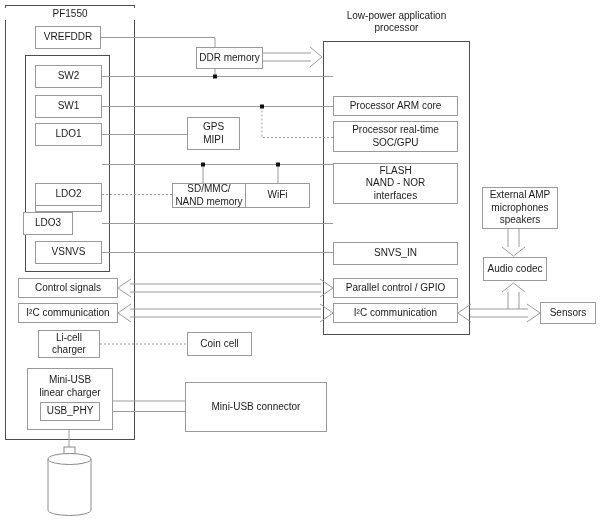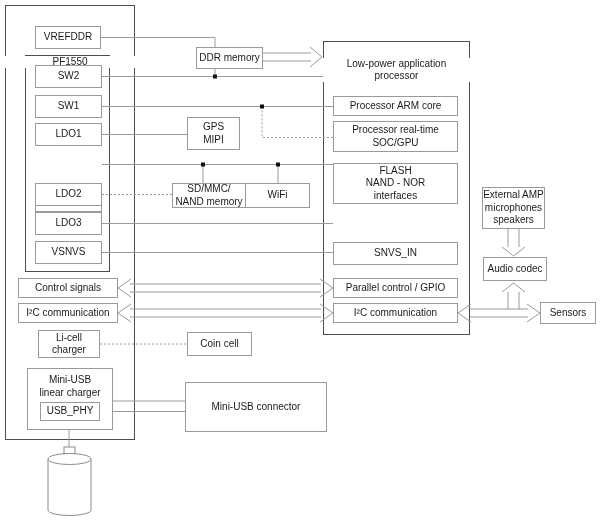--- a/index.html
+++ b/index.html
@@ -13,21 +13,21 @@
     display:flex;align-items:center;justify-content:center;
     text-align:center;white-space:pre-line;line-height:1.25;z-index:3;
     box-sizing:border-box;
   }
   .frame{
     position:absolute;border:1.5px solid #4d4d4d;background:transparent;
     box-sizing:border-box;z-index:1;
   }
   .titlelabel{
     position:absolute;text-align:center;white-space:pre-line;line-height:1.2;
-    z-index:3;background:#fff;margin-top:48px;
+    z-index:3;background:#fff;
   }
   .toptext{align-items:flex-start;padding-top:5px;}
   svg.wires{position:absolute;left:0;top:0;z-index:2;}
 </style>
 </head>
 <body>
 
 <div id="canvas">
 
   <div class="frame" style="left:5px;top:5px;width:130px;height:435px;"></div>
@@ -112,21 +112,21 @@
     </g>
   </svg>
 
   <div class="titlelabel" style="left:5px;top:8px;width:130px;">PF1550</div>
   <div class="box" style="left:35px;top:26px;width:66px;height:23px;">VREFDDR</div>
   <div class="box" style="left:35px;top:65px;width:67px;height:23px;">SW2</div>
   <div class="box" style="left:35px;top:95px;width:67px;height:23px;">SW1</div>
   <div class="box" style="left:35px;top:123px;width:67px;height:23px;">LDO1</div>
   <div class="box" style="left:35px;top:153px;width:67px;height:23px;margin-top:36px;">SW3</div>
   <div class="box" style="left:35px;top:183px;width:67px;height:23px;">LDO2</div>
-  <div class="box" style="left:35px;top:212px;width:67px;height:23px;text-align:center;">LDO3</div>
+  <div class="box" style="left:23px;top:212px;width:50px;height:23px;text-align:center;">LDO3</div>
   <div class="box" style="left:35px;top:241px;width:67px;height:23px;">VSNVS</div>
   <div class="box" style="left:18px;top:278px;width:100px;height:20px;">Control signals</div>
   <div class="box" style="left:18px;top:303px;width:100px;height:20px;">I²C communication</div>
   <div class="box" style="left:38px;top:330px;width:62px;height:28px;">Li-cell
 charger</div>
   <div class="box toptext" style="left:27px;top:368px;width:86px;height:62px;">Mini-USB
 linear charger</div>
   <div class="box" style="left:40px;top:402px;width:60px;height:19px;z-index:4;">USB_PHY</div>
 
   <div class="box" style="left:180px;top:47px;width:67px;height:22px;margin-left:16px;">DDR memory</div>
@@ -143,19 +143,19 @@
   <div class="box" style="left:333px;top:96px;width:125px;height:20px;">Processor ARM core</div>
   <div class="box" style="left:333px;top:121px;width:125px;height:31px;">Processor real-time
 SOC/GPU</div>
   <div class="box" style="left:333px;top:163px;width:125px;height:41px;">FLASH
 NAND - NOR
 interfaces</div>
   <div class="box" style="left:333px;top:242px;width:125px;height:23px;">SNVS_IN</div>
   <div class="box" style="left:333px;top:278px;width:125px;height:20px;">Parallel control / GPIO</div>
   <div class="box" style="left:333px;top:303px;width:125px;height:20px;">I²C communication</div>
 
-  <div class="box" style="left:482px;top:187px;width:63px;height:42px;">External AMP
+  <div class="box" style="left:482px;top:187px;width:76px;height:42px;">External AMP
 microphones
 speakers</div>
   <div class="box" style="left:483px;top:257px;width:64px;height:24px;">Audio codec</div>
   <div class="box" style="left:540px;top:302px;width:56px;height:22px;">Sensors</div>
 
 </div>
 
 </body></html>

